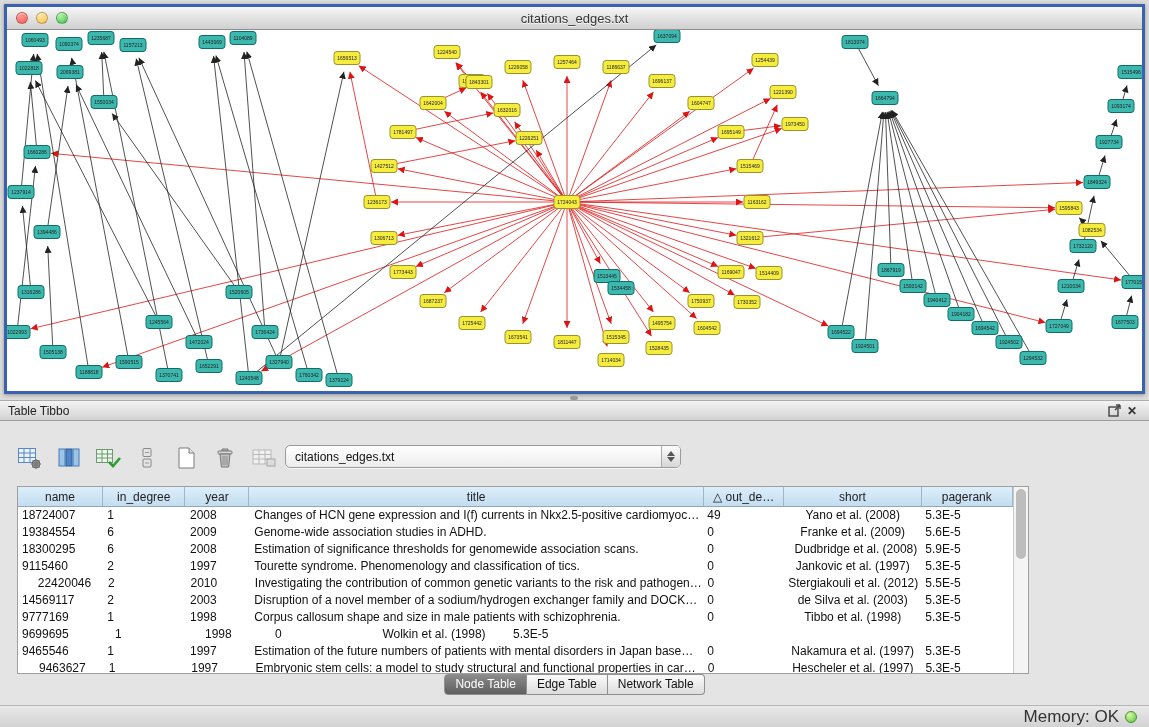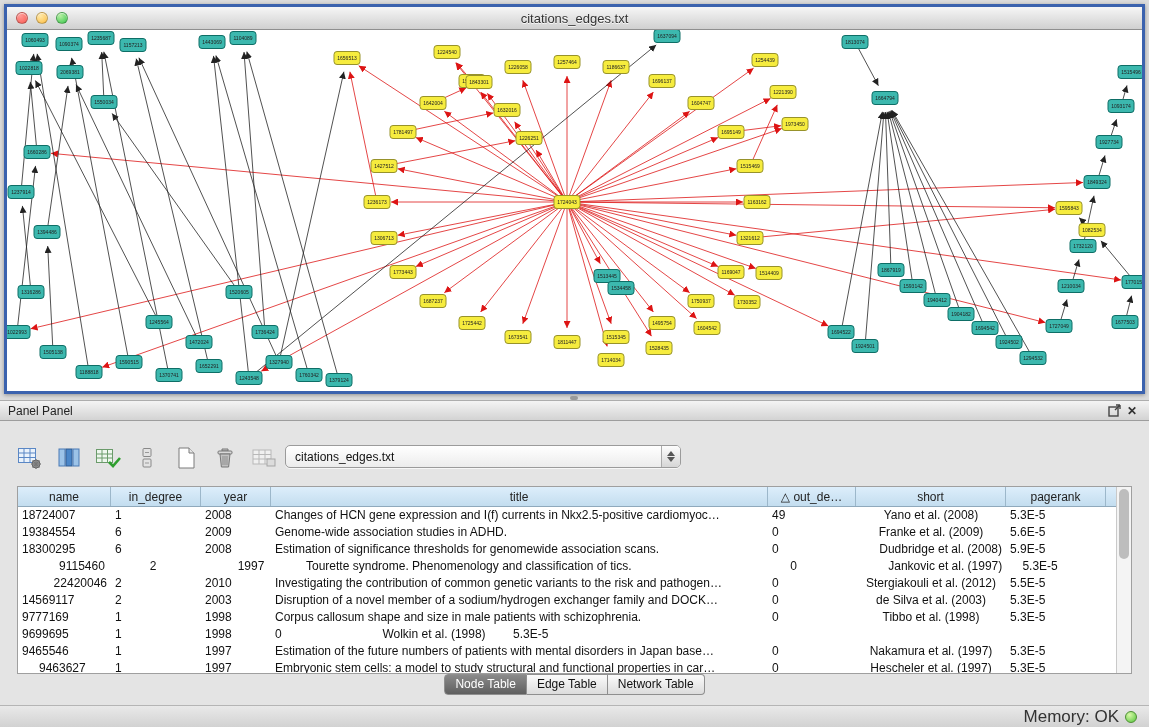--- a/index.html
+++ b/index.html
@@ -46,21 +46,21 @@
     display:flex; align-items:center; overflow:hidden; box-shadow:0 1px 0 rgba(255,255,255,.7); }
   .combo-text { flex:1; font-size:12px; color:#111; padding-left:9px; }
   .combo-cap { width:19px; height:100%; border-left:1px solid #ababab;
     background:linear-gradient(#fdfdfd,#d6d6d6); display:flex; flex-direction:column;
     align-items:center; justify-content:center; gap:1px; }
   .tri { width:0; height:0; border-left:4px solid transparent; border-right:4px solid transparent; }
   .tri.up { border-bottom:5px solid #555; }
   .tri.dn { border-top:5px solid #555; }
 
   
-  .table-wrap { position:absolute; left:17px; top:65px; width:1115px; height:188px;
+  .table-wrap { position:absolute; left:17px; top:65px; width:1012px; height:188px;
     background:#fff; border:1px solid #9f9f9f; display:flex; }
   .table-main { flex:1; overflow:hidden; }
   .header-row { display:flex; height:20px; background:linear-gradient(#ddeefb,#c3ddef);
     border-bottom:1px solid #8fa9bc; }
   .hcell { font-size:12px; color:#222; display:flex; align-items:center; justify-content:center;
     border-right:1px solid #9cb7ca; height:100%; overflow:hidden; white-space:nowrap; }
   .hcell.fill { flex:1; border-right:none; }
   .trow { display:flex; height:17px; }
   .tcell { font-size:12px; color:#111; padding:1px 4px 0 4px; overflow:hidden;
     white-space:nowrap; text-overflow:clip; }
@@ -561,21 +561,21 @@
     <rect x="647" y="-0.5" width="26" height="13" rx="3" fill="#3cb8ae" stroke="#0e6e66" stroke-width="1"></rect>
     <text x="660" y="7.8" font-size="5" text-anchor="middle" fill="#222222" font-family="Liberation Sans, sans-serif">1637094</text>
   </g>
       </svg>
   </div>
 </section>
 
 <div class="split-dot"></div>
 
 <div class="panel-header">
-  <span class="panel-title">Panel Panel</span>
+  <span class="panel-title">Table Tibbo</span>
   <span class="spacer"></span>
   <button class="ph-btn">
     <svg width="13" height="13" viewBox="0 0 13 13">
       <rect x="1" y="3" width="9" height="9" fill="none" stroke="#444" stroke-width="1.4"></rect>
       <path d="M7 6 L12 1 M12 1 h-4 M12 1 v4" stroke="#444" stroke-width="1.4" fill="none"></path>
     </svg>
   </button>
   <button class="ph-btn">✕</button>
 </div>
 
@@ -678,30 +678,30 @@
           <div class="trow">
             <div class="tcell" style="width: 93px; text-align: left;">18300295</div>
             <div class="tcell" style="width: 90px; text-align: left;">6</div>
             <div class="tcell" style="width: 70px; text-align: left;">2008</div>
             <div class="tcell" style="width: 497px; text-align: left;">Estimation of significance thresholds for genomewide association scans.</div>
             <div class="tcell" style="width: 88px; text-align: left;">0</div>
             <div class="tcell" style="width: 150px; text-align: right;">Dudbridge et al. (2008)</div>
             <div class="tcell" style="width: 100px; text-align: left;">5.9E-5</div>
           </div>
           <div class="trow">
-            <div class="tcell" style="width: 93px; text-align: left; margin-left: 37px;">9115460</div>
+            <div class="tcell" style="width: 93px; text-align: left;">9115460</div>
             <div class="tcell" style="width: 90px; text-align: left;">2</div>
             <div class="tcell" style="width: 70px; text-align: left;">1997</div>
             <div class="tcell" style="width: 497px; text-align: left;">Tourette syndrome. Phenomenology and classification of tics.</div>
             <div class="tcell" style="width: 88px; text-align: left;">0</div>
             <div class="tcell" style="width: 150px; text-align: center;">Jankovic et al. (1997)</div>
             <div class="tcell" style="width: 100px; text-align: left;">5.3E-5</div>
           </div>
           <div class="trow">
-            <div class="tcell" style="width: 93px; text-align: right; padding-left: 11px;">22420046</div>
+            <div class="tcell" style="width: 93px; text-align: center; padding-left: 11px;">22420046</div>
             <div class="tcell" style="width: 90px; text-align: left;">2</div>
             <div class="tcell" style="width: 70px; text-align: left;">2010</div>
             <div class="tcell" style="width: 497px; text-align: left;">Investigating the contribution of common genetic variants to the risk and pathogen…</div>
             <div class="tcell" style="width: 88px; text-align: left;">0</div>
             <div class="tcell" style="width: 150px; text-align: center;">Stergiakouli et al. (2012)</div>
             <div class="tcell" style="width: 100px; text-align: left;">5.5E-5</div>
           </div>
           <div class="trow">
             <div class="tcell" style="width: 93px; text-align: left;">14569117</div>
             <div class="tcell" style="width: 90px; text-align: left;">2</div>

